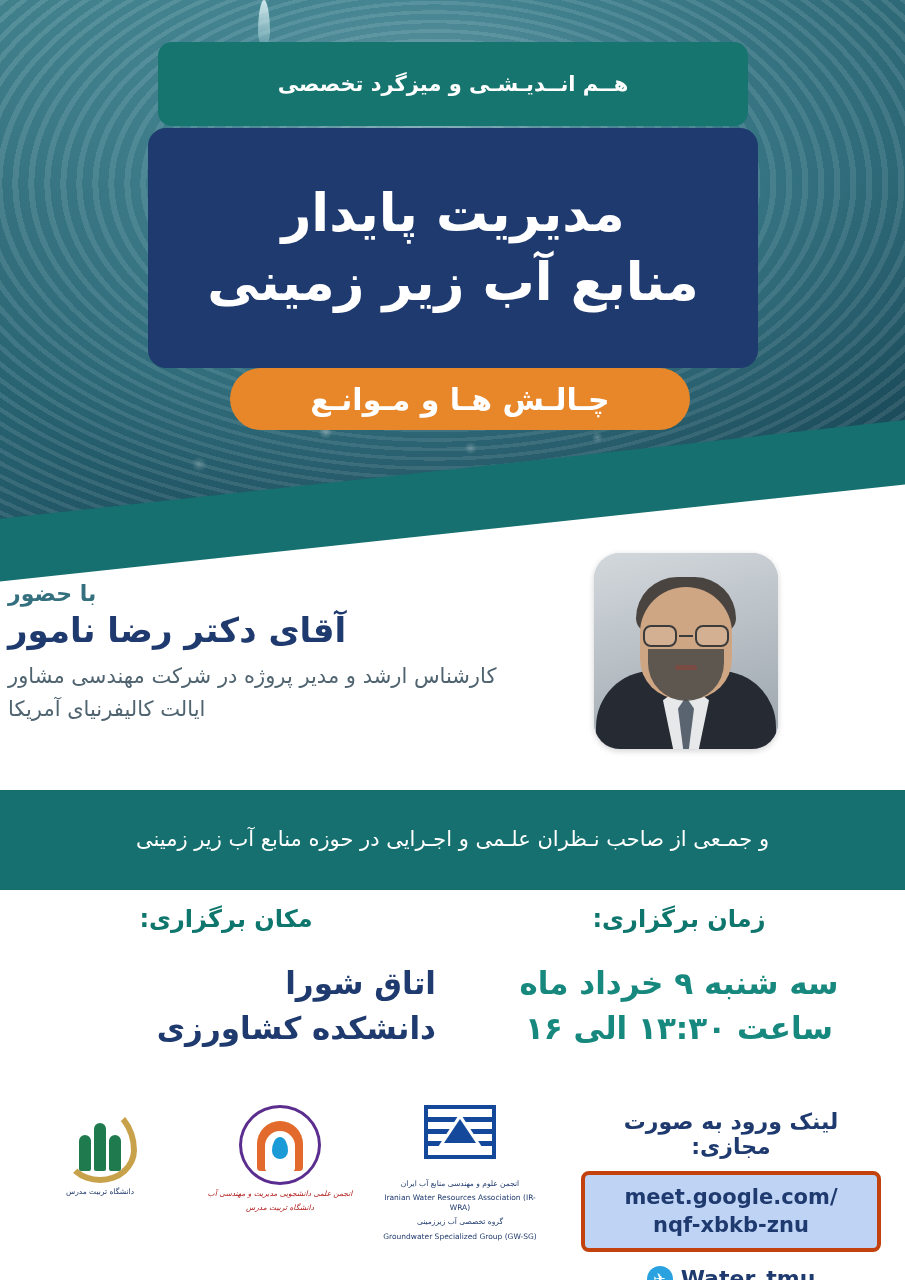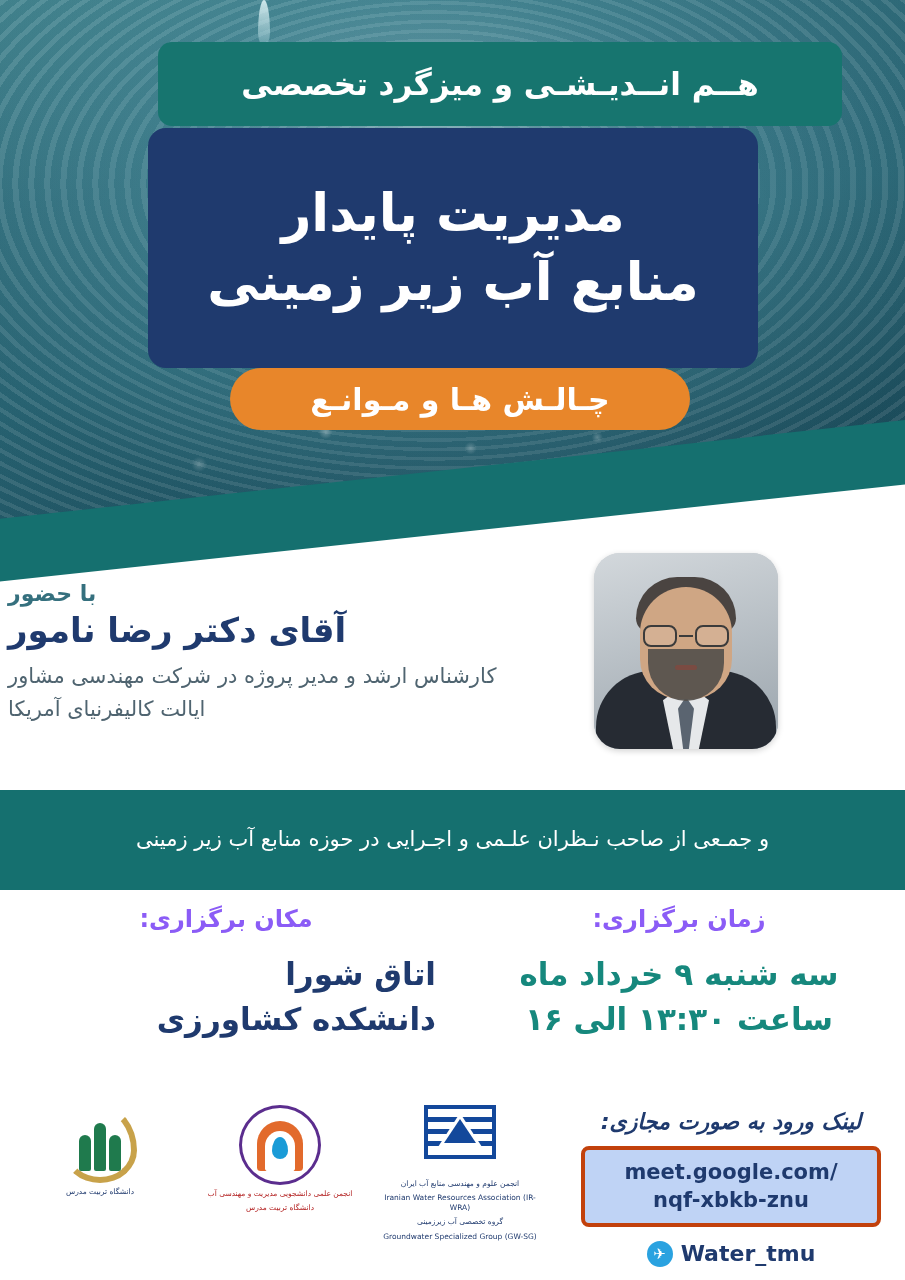--- a/index.html
+++ b/index.html
@@ -71,26 +71,26 @@
     top: 470px; left: 0;
     width: 905px; height: 180px;
     background: #ffffff;
     clip-path: polygon(0 62%, 905px 8%, 905px 100%, 0 100%);
   }
 
   
   .kicker {
     position: absolute;
     top: 42px; left: 158px;
-    width: 684px; height: 84px;
+    width: 590px; height: 84px;
     background: #17756f;
     border-radius: 14px;
     display: flex; align-items: center; justify-content: center;
     color: #ffffff;
-    font-size: 31px;
+    font-size: 21px;
     font-weight: 700;
     letter-spacing: 1px;
     direction: rtl;
   }
   .title-box {
     position: absolute;
     top: 128px; left: 148px;
     width: 610px; height: 240px;
     background: #1f3a6e;
     border-radius: 18px;
@@ -236,32 +236,32 @@
   .info {
     position: absolute;
     top: 905px; left: 0;
     width: 905px; height: 180px;
     direction: rtl;
   }
   .info-col { position: absolute; top: 0; width: 420px; }
   .info-col.right { right: 16px; text-align: center; }
   .info-col.left  { left: 16px;  text-align: center; }
   .info-head {
-    font-size: 24px; font-weight: 700; color: #8b5cf6; margin-bottom: 19px;
+    font-size: 24px; font-weight: 700; color: #0f766e; margin-bottom: 28px;
   }
   .info-val {
     font-size: 31px; font-weight: 800; line-height: 1.45;
   }
   .info-val.time  { color: #16887d; }
   .info-val.place { color: #1f3a6e; text-align: right; }
 
   
   .footer { position: absolute; top: 1095px; left: 0; width: 905px; height: 185px; direction: rtl; }
   .link-block { position: absolute; top: 14px; right: 24px; width: 300px; text-align: center; }
-  .link-label { font-size: 22px; font-weight: 800; color: #1f3a6e; margin-bottom: 12px; font-style: italic; }
+  .link-label { font-size: 22px; font-weight: 800; color: #1f3a6e; margin-bottom: 12px; }
   .link-pill {
     background: #bfd3f5;
     border: 4px solid #c2410c;
     border-radius: 8px;
     padding: 8px 10px;
     color: #1f3a6e;
     font-size: 21px;
     font-weight: 800;
     line-height: 1.35;
     direction: ltr;
@@ -280,21 +280,21 @@
   .tg-text { font-size: 22px; font-weight: 800; color: #1f3a6e; }
 
   .logos {
     position: absolute; top: 10px; left: 20px;
     width: 520px; height: 150px;
     display: flex; align-items: flex-start; justify-content: space-between;
     direction: ltr;
   }
   .logo { width: 160px; text-align: center; }
   .logo .cap { font-size: 7.5px; color: #1f3a6e; line-height: 1.35; margin-top: 4px; }
-  .logo .cap.red { color: #b32121; }
+  .logo .cap.red { color: #b32121; font-style: italic; }
 
   .mark-tmu { width: 74px; height: 78px; margin: 0 auto; position: relative; }
   .mark-tmu .arcs {
     position: absolute; inset: 0;
     border: 6px solid #c8a24a; border-radius: 50% 50% 50% 50% / 58% 58% 42% 42%;
     border-top-color: transparent; border-left-color: transparent;
   }
   .mark-tmu .t1, .mark-tmu .t2, .mark-tmu .t3 {
     position: absolute; bottom: 12px; width: 12px; height: 44px;
     background: #1f7a4d; border-radius: 6px 6px 2px 2px;

